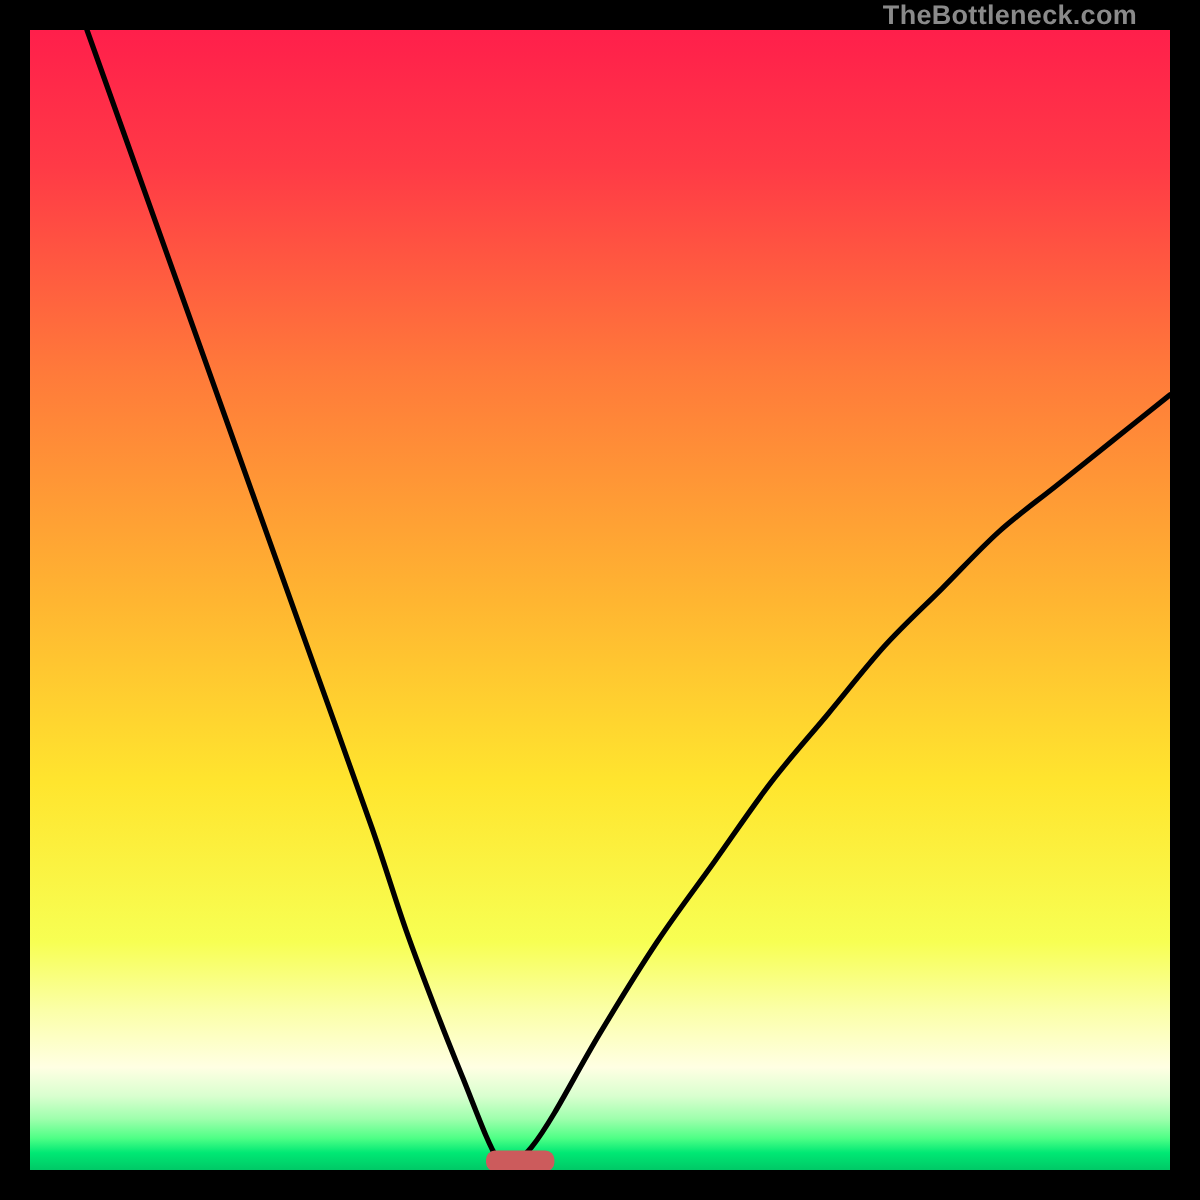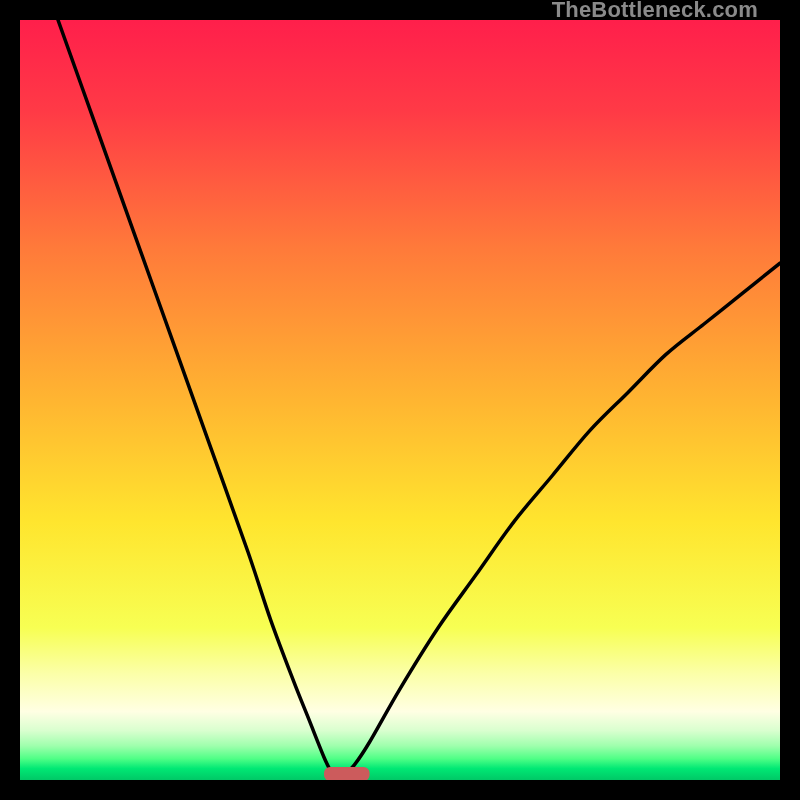--- a/index.html
+++ b/index.html
@@ -26,21 +26,21 @@
     height: 760px;
     overflow: hidden;
   }
   .watermark {
     position: absolute;
     top: 0;
     right: 22px;
     height: 20px;
     line-height: 20px;
     font-family: Arial, Helvetica, sans-serif;
-    font-size: 22px;
+    font-size: 18px;
     font-weight: 600;
     color: #8a8a8a;
     letter-spacing: 0.2px;
     white-space: nowrap;
   }
   svg {
     display: block;
   }
 </style>
 </head>

